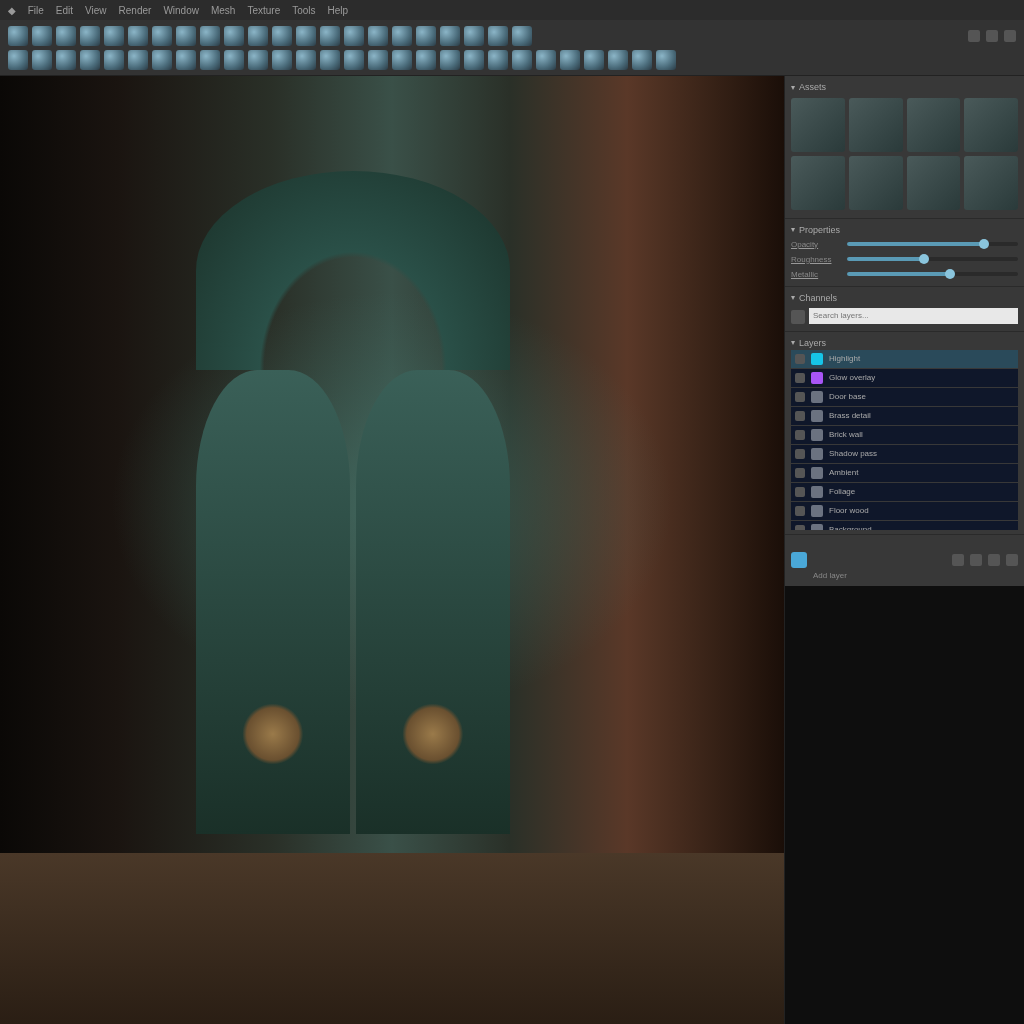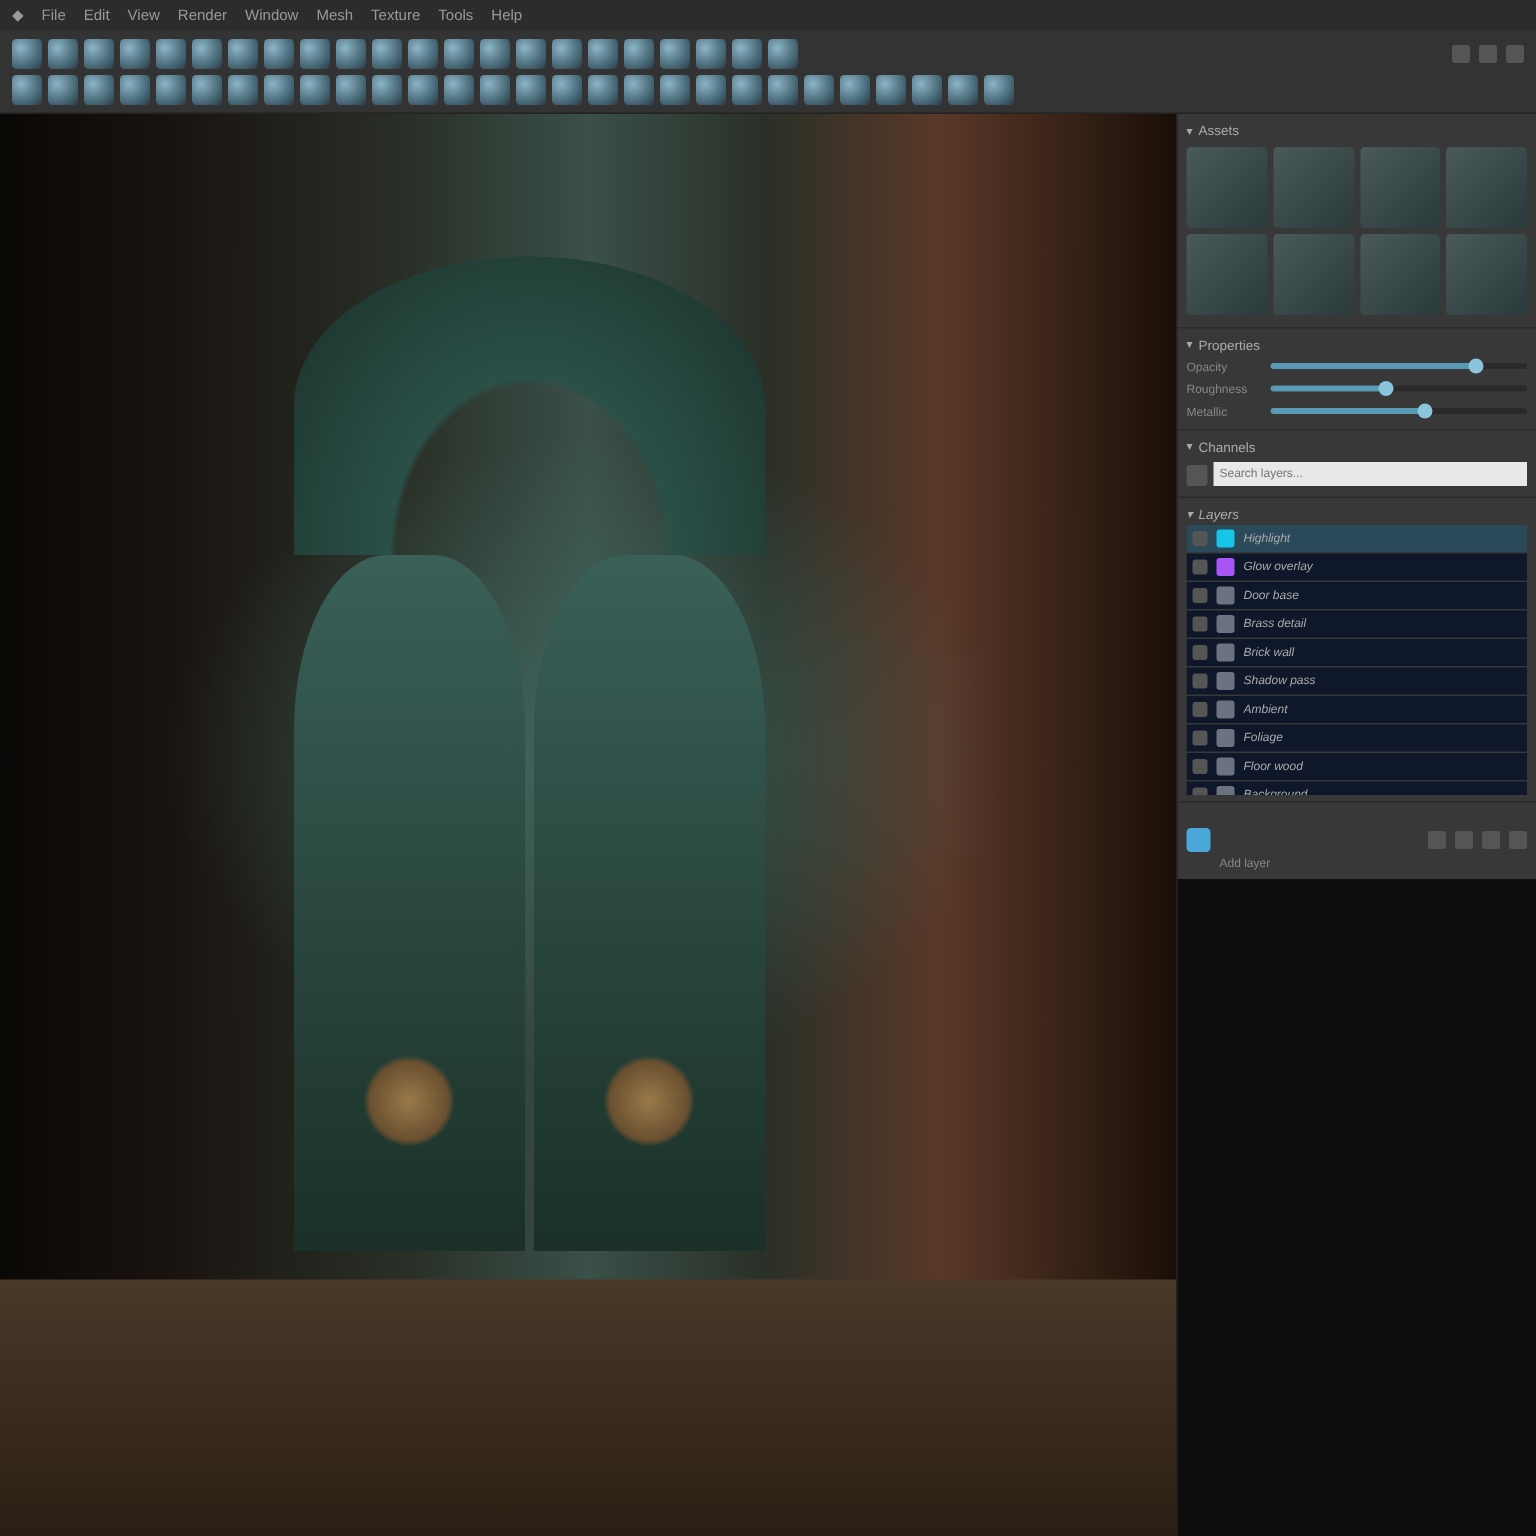--- a/index.html
+++ b/index.html
@@ -29,21 +29,21 @@
 .floor { position: absolute; bottom: 0; left: 0; right: 0; height: 18%; background: linear-gradient(180deg, #4a3828 0%, #2a1e14 100%); }
 
 .right-panel { width: 240px; background: #383838; border-left: 1px solid #222; display: flex; flex-direction: column; font-size: 9px; color: #999; }
 .panel-section { border-bottom: 1px solid #2a2a2a; padding: 4px 6px; }
 .panel-header { color: #aaa; font-size: 9px; padding: 2px 0; display: flex; align-items: center; gap: 4px; }
 .panel-header::before { content: '▾'; font-size: 8px; }
 
 .asset-grid { display: grid; grid-template-columns: repeat(4, 1fr); gap: 4px; padding: 4px 0; }
 .asset-thumb { aspect-ratio: 1; background: linear-gradient(135deg, #4a5a5a 0%, #2a3a3a 100%); border-radius: 3px; cursor: pointer; }
 
-.slider-row { display: flex; align-items: center; gap: 6px; padding: 3px 0; }
+.slider-row { display: flex; align-items: center; gap: 6px; padding: 3px 0; text-decoration: underline; }
 .slider-track { flex: 1; height: 4px; background: #2a2a2a; border-radius: 2px; position: relative; cursor: pointer; }
 .slider-fill { height: 100%; background: #5a9ab5; border-radius: 2px; }
 .slider-thumb { position: absolute; top: -3px; width: 10px; height: 10px; background: #8ac5dd; border-radius: 50%; transform: translateX(-50%); }
 .slider-label { width: 50px; font-size: 8px; color: #888; }
 
 .layer-list { display: flex; flex-direction: column; gap: 1px; max-height: 180px; overflow: hidden; }
 .layer-item { display: flex; align-items: center; gap: 6px; padding: 3px 4px; background: #0f172a; cursor: pointer; }
 .layer-item.active { background: #2a4a5a; }
 .layer-viz { width: 10px; height: 10px; background: #555; border-radius: 2px; }
 .layer-swatch { width: 12px; height: 12px; border-radius: 2px; }
@@ -206,21 +206,21 @@
     <div class="panel-section">
       <div class="panel-header">
         <span>Channels</span>
       </div>
       <div class="search-row">
         <div class="search-icon"></div>
         <input class="search-input" placeholder="Search layers..." style="">
       </div>
     </div>
 
-    <div class="panel-section" style="flex-shrink:0;font-style:italic;">
+    <div class="panel-section" style="flex-shrink:0;">
       <div class="panel-header">
         <span>Layers</span>
       </div>
       <div class="layer-list" id="layer-list">
           <div class="layer-item active">
             <div class="layer-viz"></div>
             <div class="layer-swatch" style="background: rgb(22, 197, 232);"></div>
             <div class="layer-name">Highlight</div>
           </div>
           <div class="layer-item">

